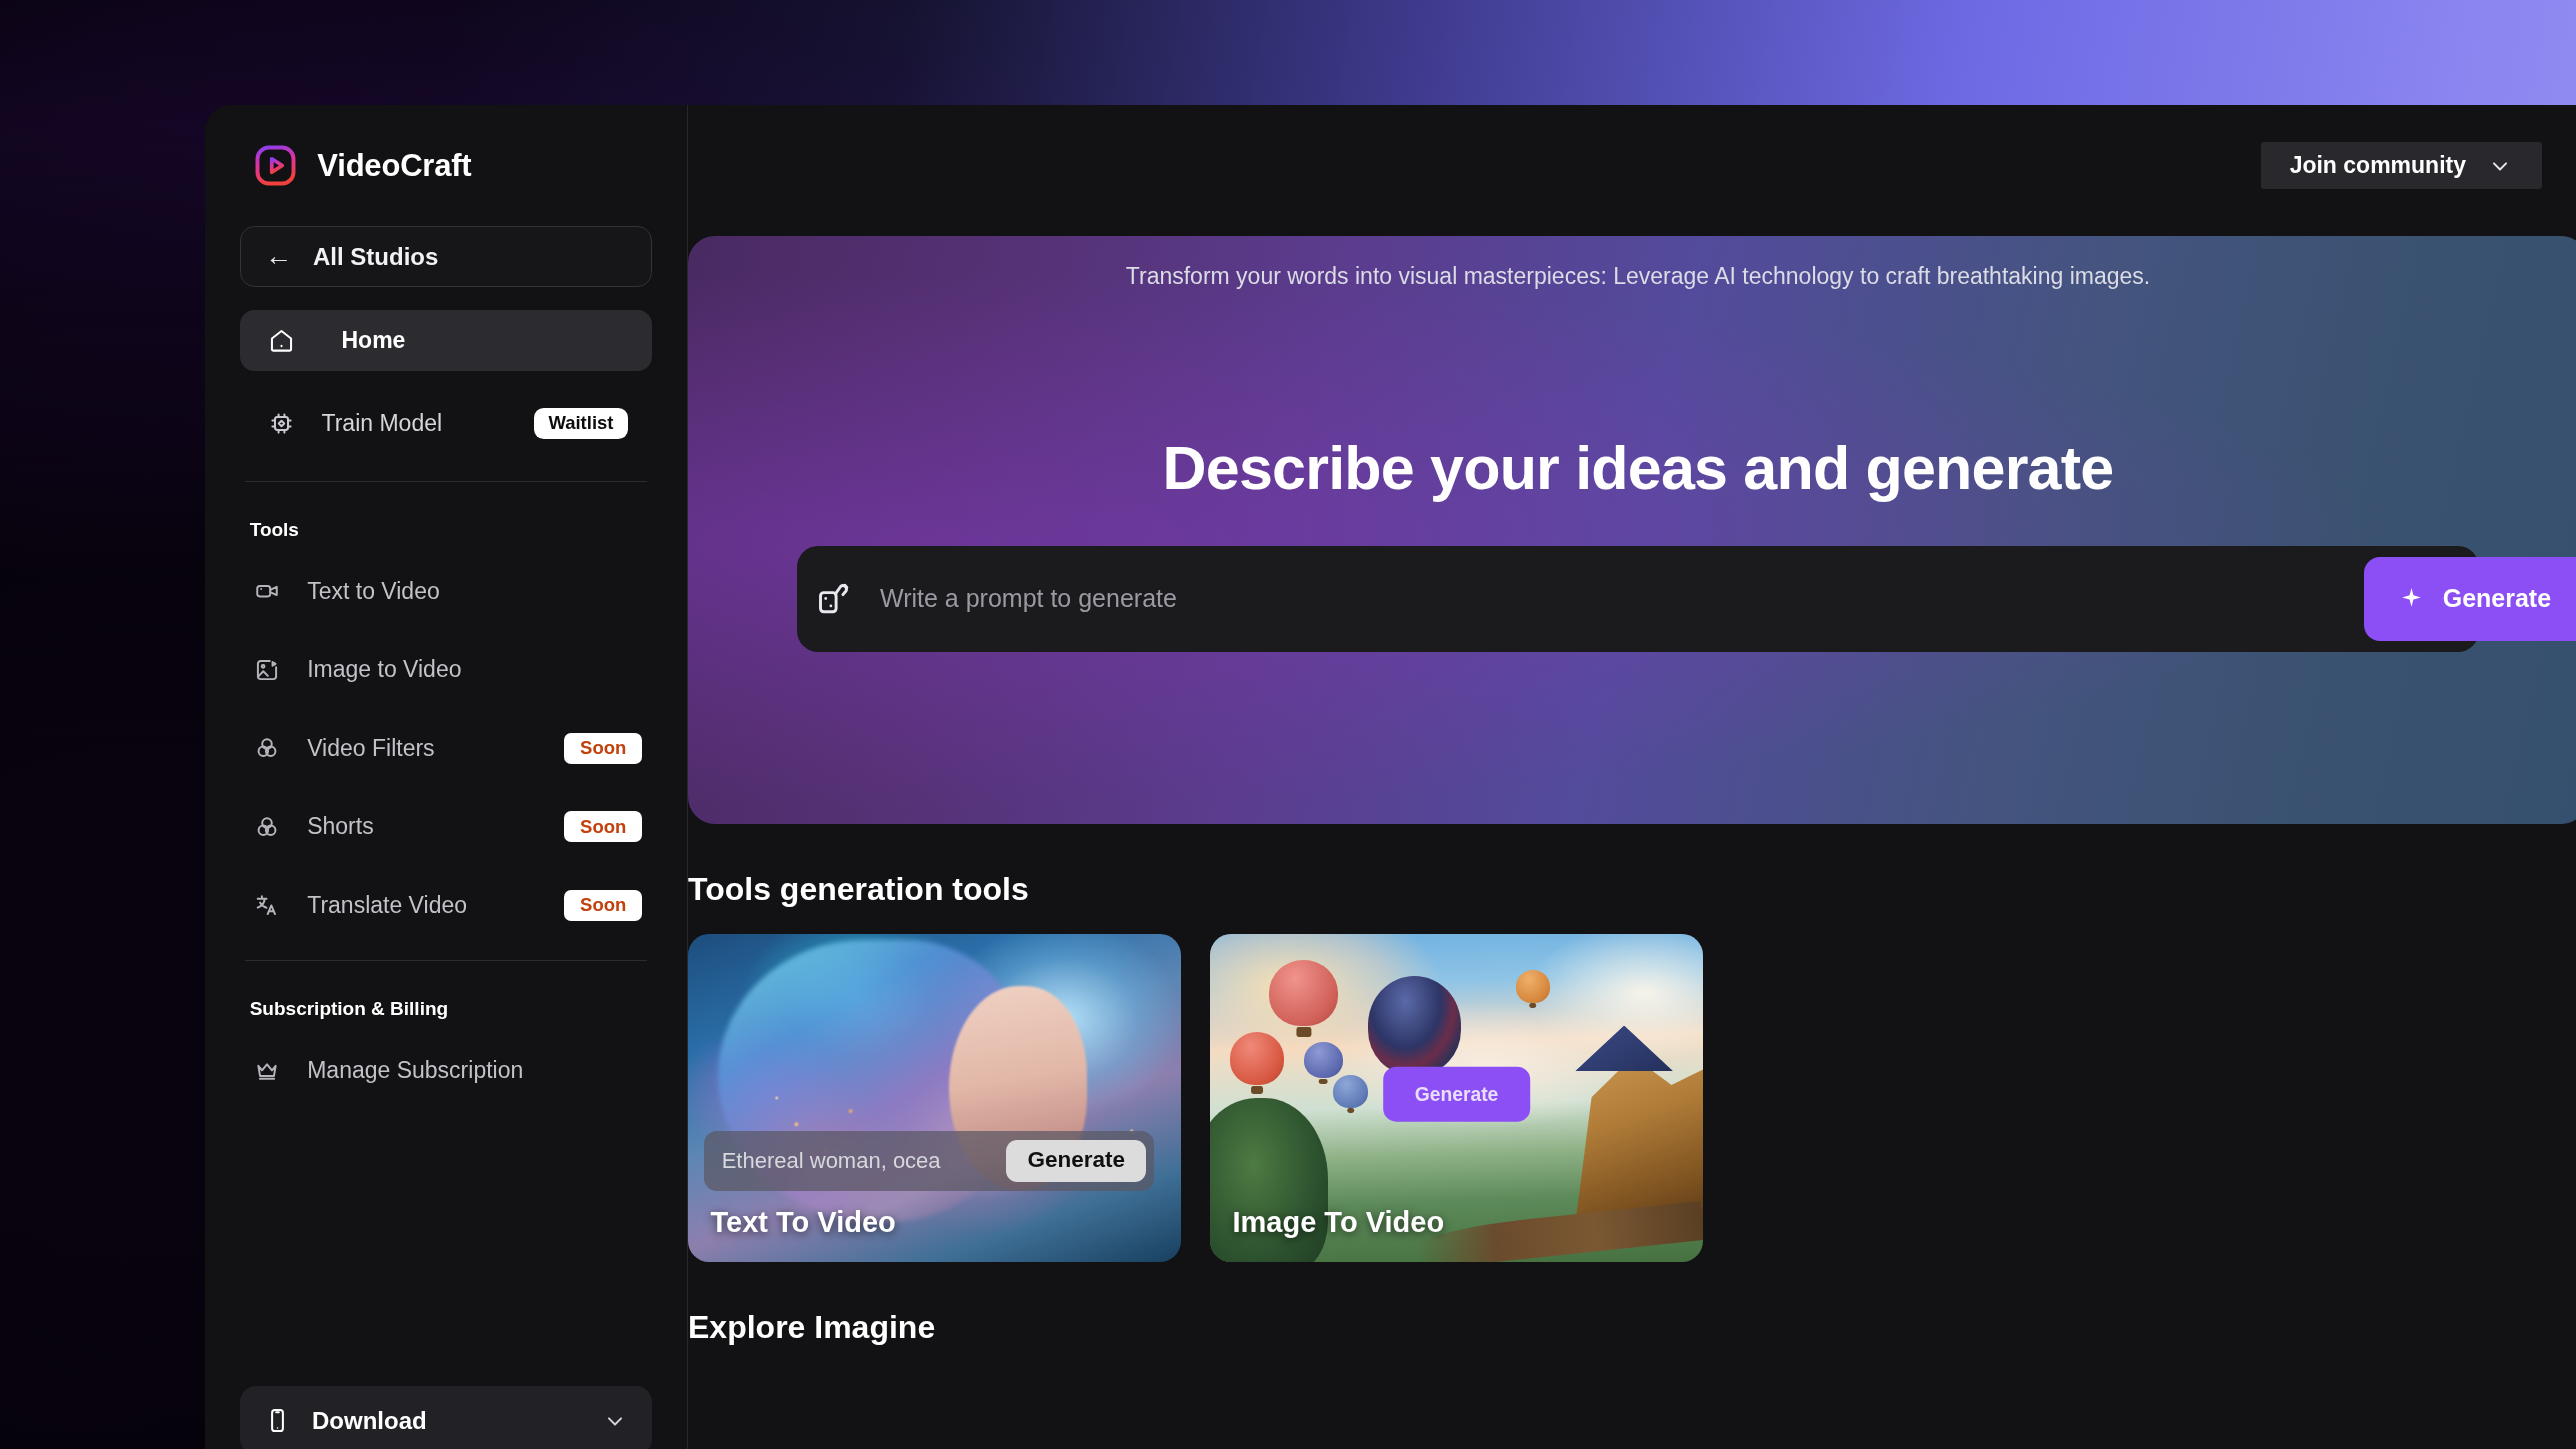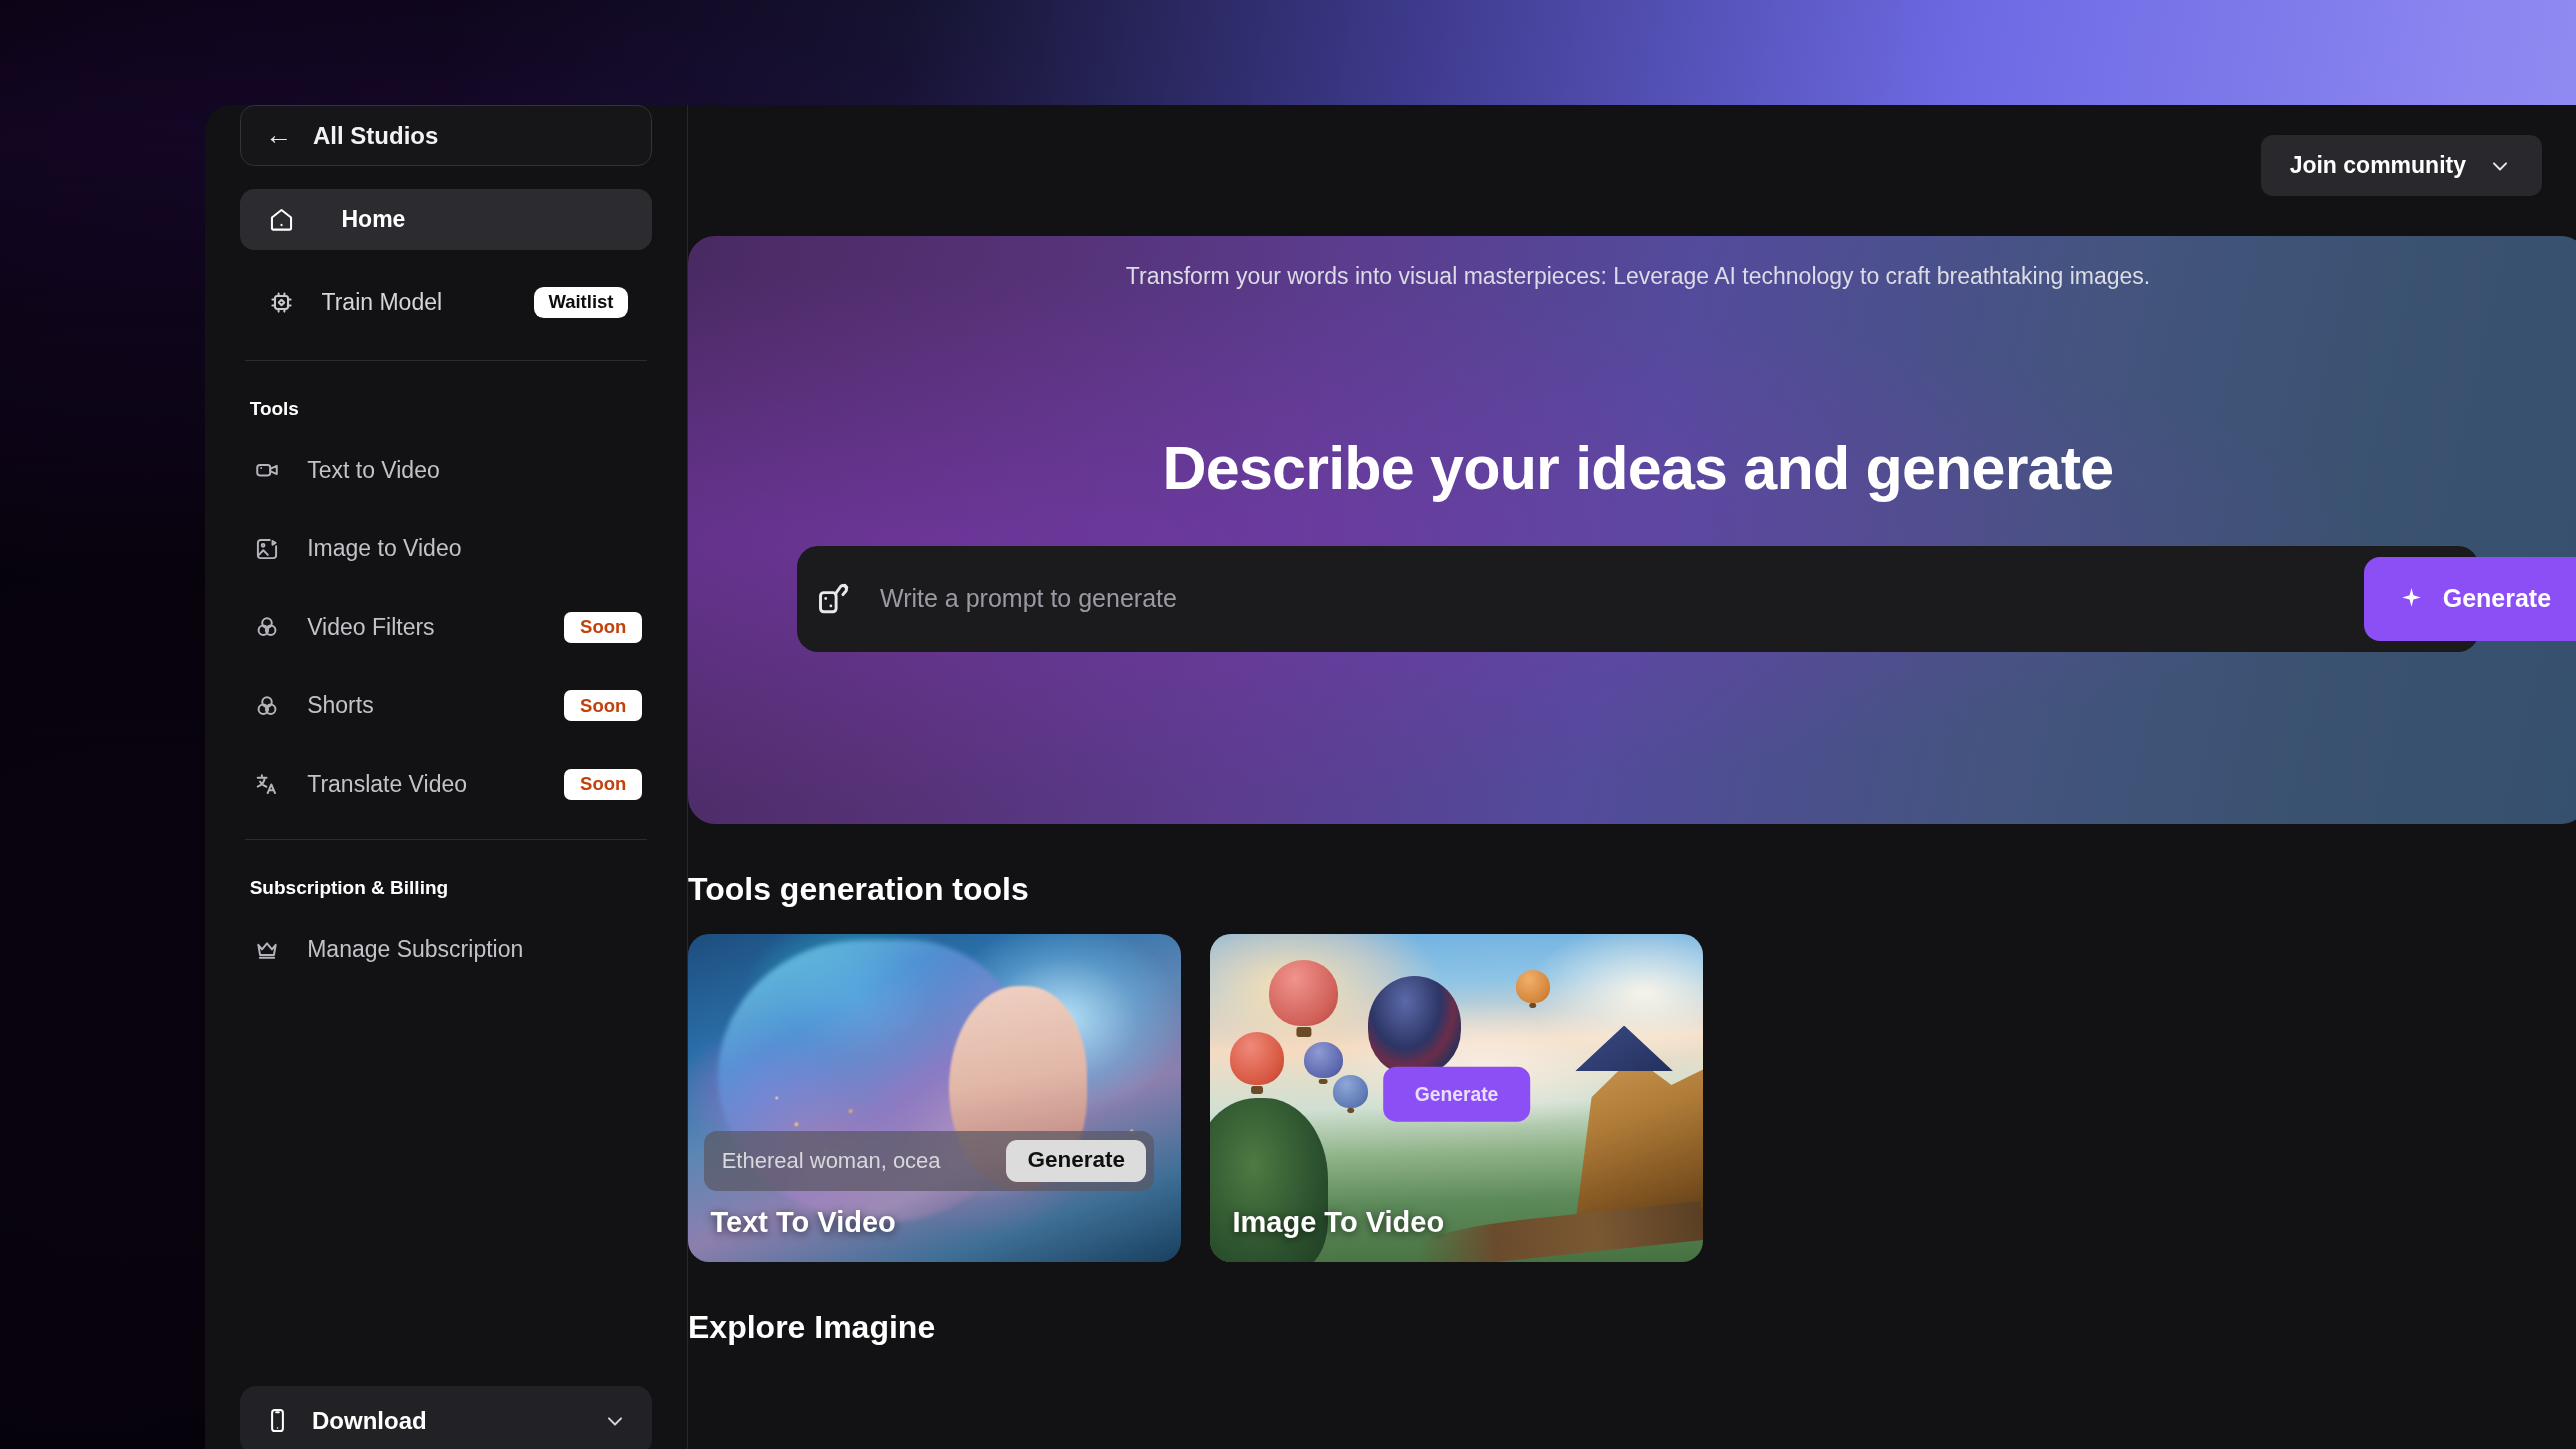--- a/index.html
+++ b/index.html
@@ -91,22 +91,22 @@
     color:#ffffff; font-size:24px; font-weight:700;
   }
   .download-btn .chev { margin-left:auto; }
 
   
   #main { flex:1 1 auto; position:relative; overflow:hidden; background:#121214; }
 
   #topbar { height:121px; display:flex; align-items:center; justify-content:flex-end; padding-right:34px; }
   .community-btn {
     display:flex; align-items:center; gap:21px;
-    height:61px; padding:0 29px;
-    background:#28282d; border-radius:12px;
+    height:47px; padding:0 29px;
+    background:#28282d; border-radius:3px;
     color:#ffffff; font-size:23px; font-weight:700;
   }
 
   
   #hero {
     margin:9.7px 0 0 0; width:1900px; height:588px;
     border-radius:27px; position:relative; overflow:hidden;
     background:
       radial-gradient(ellipse at 12% 52%, rgba(126,58,180,0.55) 0%, rgba(0,0,0,0) 62%),
       linear-gradient(103deg, #4a2a62 0%, #553175 16%, #5b3c8e 33%, #534b9c 50%, #44547f 70%, #3a5270 86%, #35506e 100%);
@@ -238,20 +238,36 @@
 </style>
 </head>
 <body>
 
 <div id="backdrop"></div>
 
 <div id="app">
 
   <aside id="sidebar">
 
+    <div class="brand">
+      <span class="brand-mark">
+        <svg viewBox="0 0 24 24" width="45" height="45">
+          <defs>
+            <linearGradient id="lg" x1="0" y1="0" x2="0.25" y2="1">
+              <stop offset="0%" stop-color="#8b3df0"></stop>
+              <stop offset="50%" stop-color="#e0339c"></stop>
+              <stop offset="100%" stop-color="#f0413c"></stop>
+            </linearGradient>
+          </defs>
+          <rect x="2.4" y="2.4" width="19.2" height="19.2" rx="6" fill="none" stroke="url(#lg)" stroke-width="2.1"></rect>
+          <path d="M10 8.4 L15.6 12 L10 15.6 Z" fill="none" stroke="url(#lg)" stroke-width="2" stroke-linejoin="round"></path>
+        </svg>
+      </span>
+      <span class="brand-name">VideoCraft</span>
+    </div>
 
     <div class="studios-btn">
       <span class="arrow">←</span>
       <span>All Studios</span>
     </div>
 
     <div class="nav-item active">
       <span class="ico">
         <svg viewBox="0 0 24 24" width="27" height="27" style="color:#ffffff">
           <path class="st" d="M3.5 10.2 L12 3.6 L20.5 10.2 V20 a1 1 0 0 1-1 1 H4.5 a1 1 0 0 1-1-1 Z"></path>

